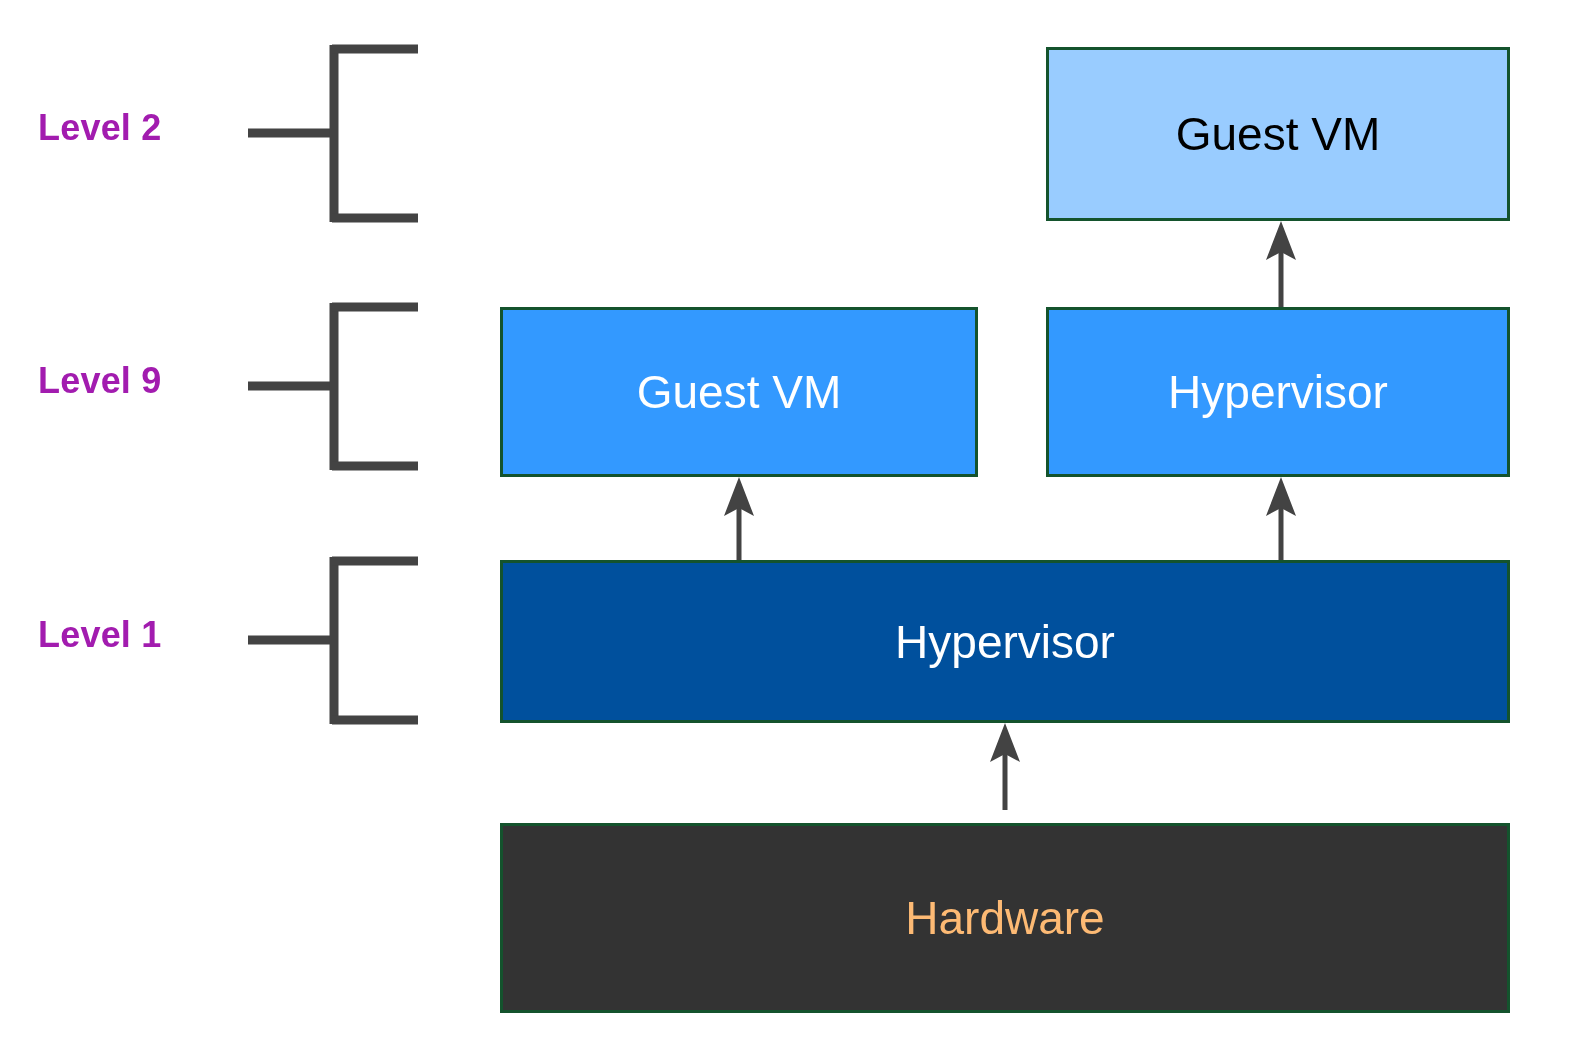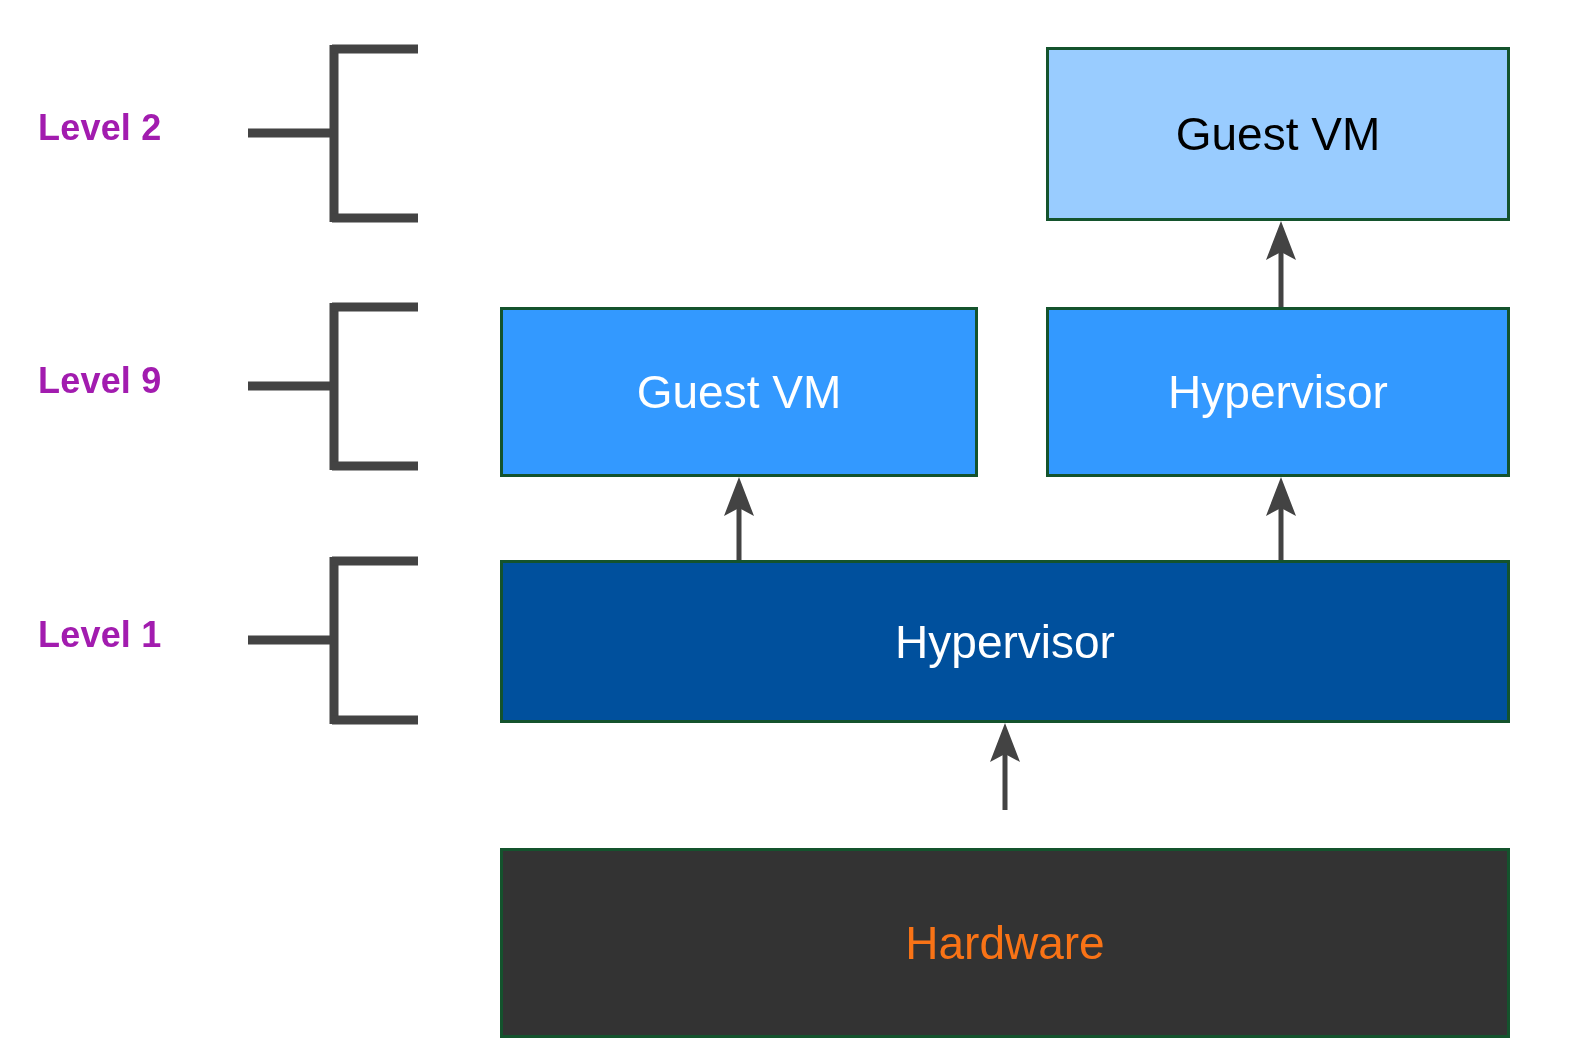--- a/index.html
+++ b/index.html
@@ -134,17 +134,17 @@
     <span>Hypervisor</span>
   </div>
 
   <div class="arrow" style="left:986px; top:722px; width:38px; height:88px;">
     <svg width="38" height="88" viewBox="0 0 38 88">
       <line x1="19" y1="88" x2="19" y2="24" stroke="#434343" stroke-width="5"></line>
       <polygon points="19,1 4,40 19,32 34,40" fill="#434343"></polygon>
     </svg>
   </div>
 
-  <div class="node-box" style="left:500px; top:848px; width:1010px; height:190px; background:#333333; color:#f97316;">
+  <div class="node-box" style="left:500px; top:823px; width:1010px; height:190px; background:#333333; color:#fdba74;">
     <span>Hardware</span>
   </div>
 
 </div>
 
 </body></html>

